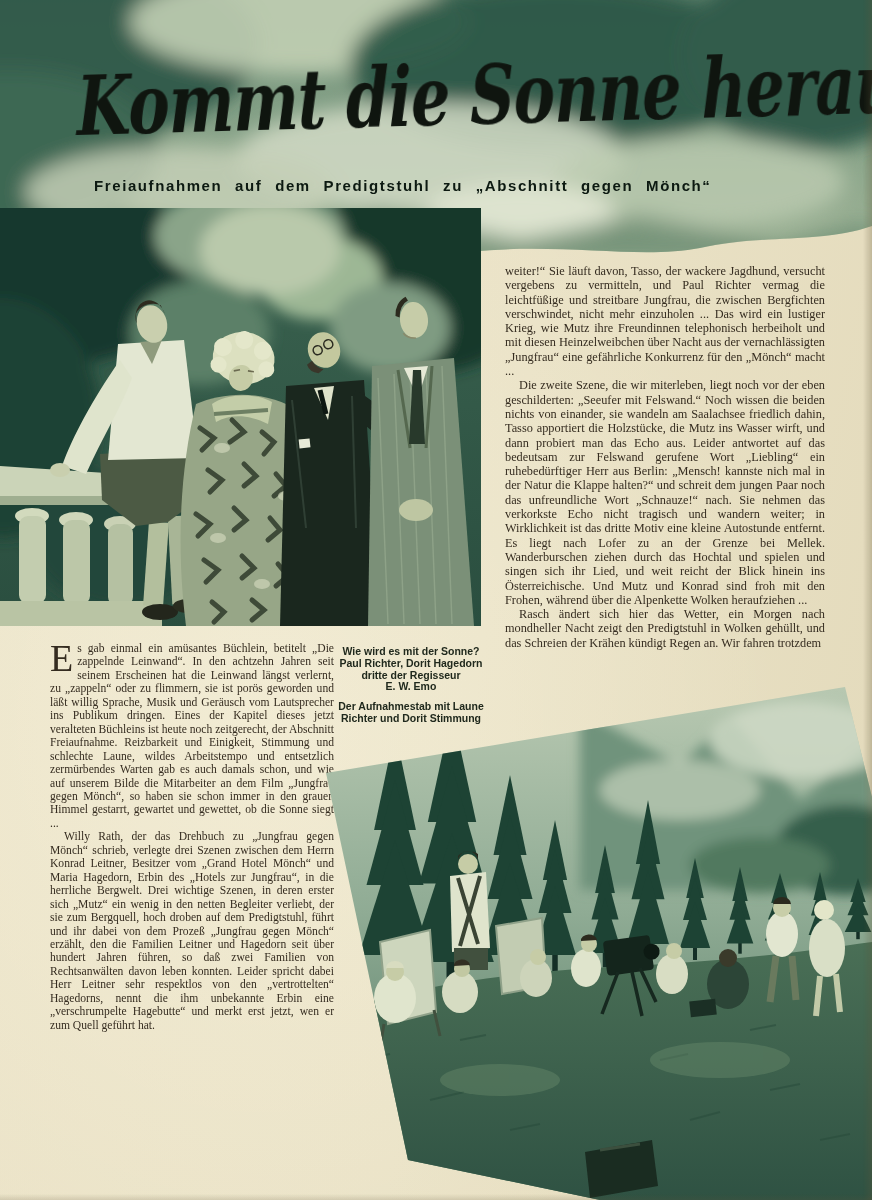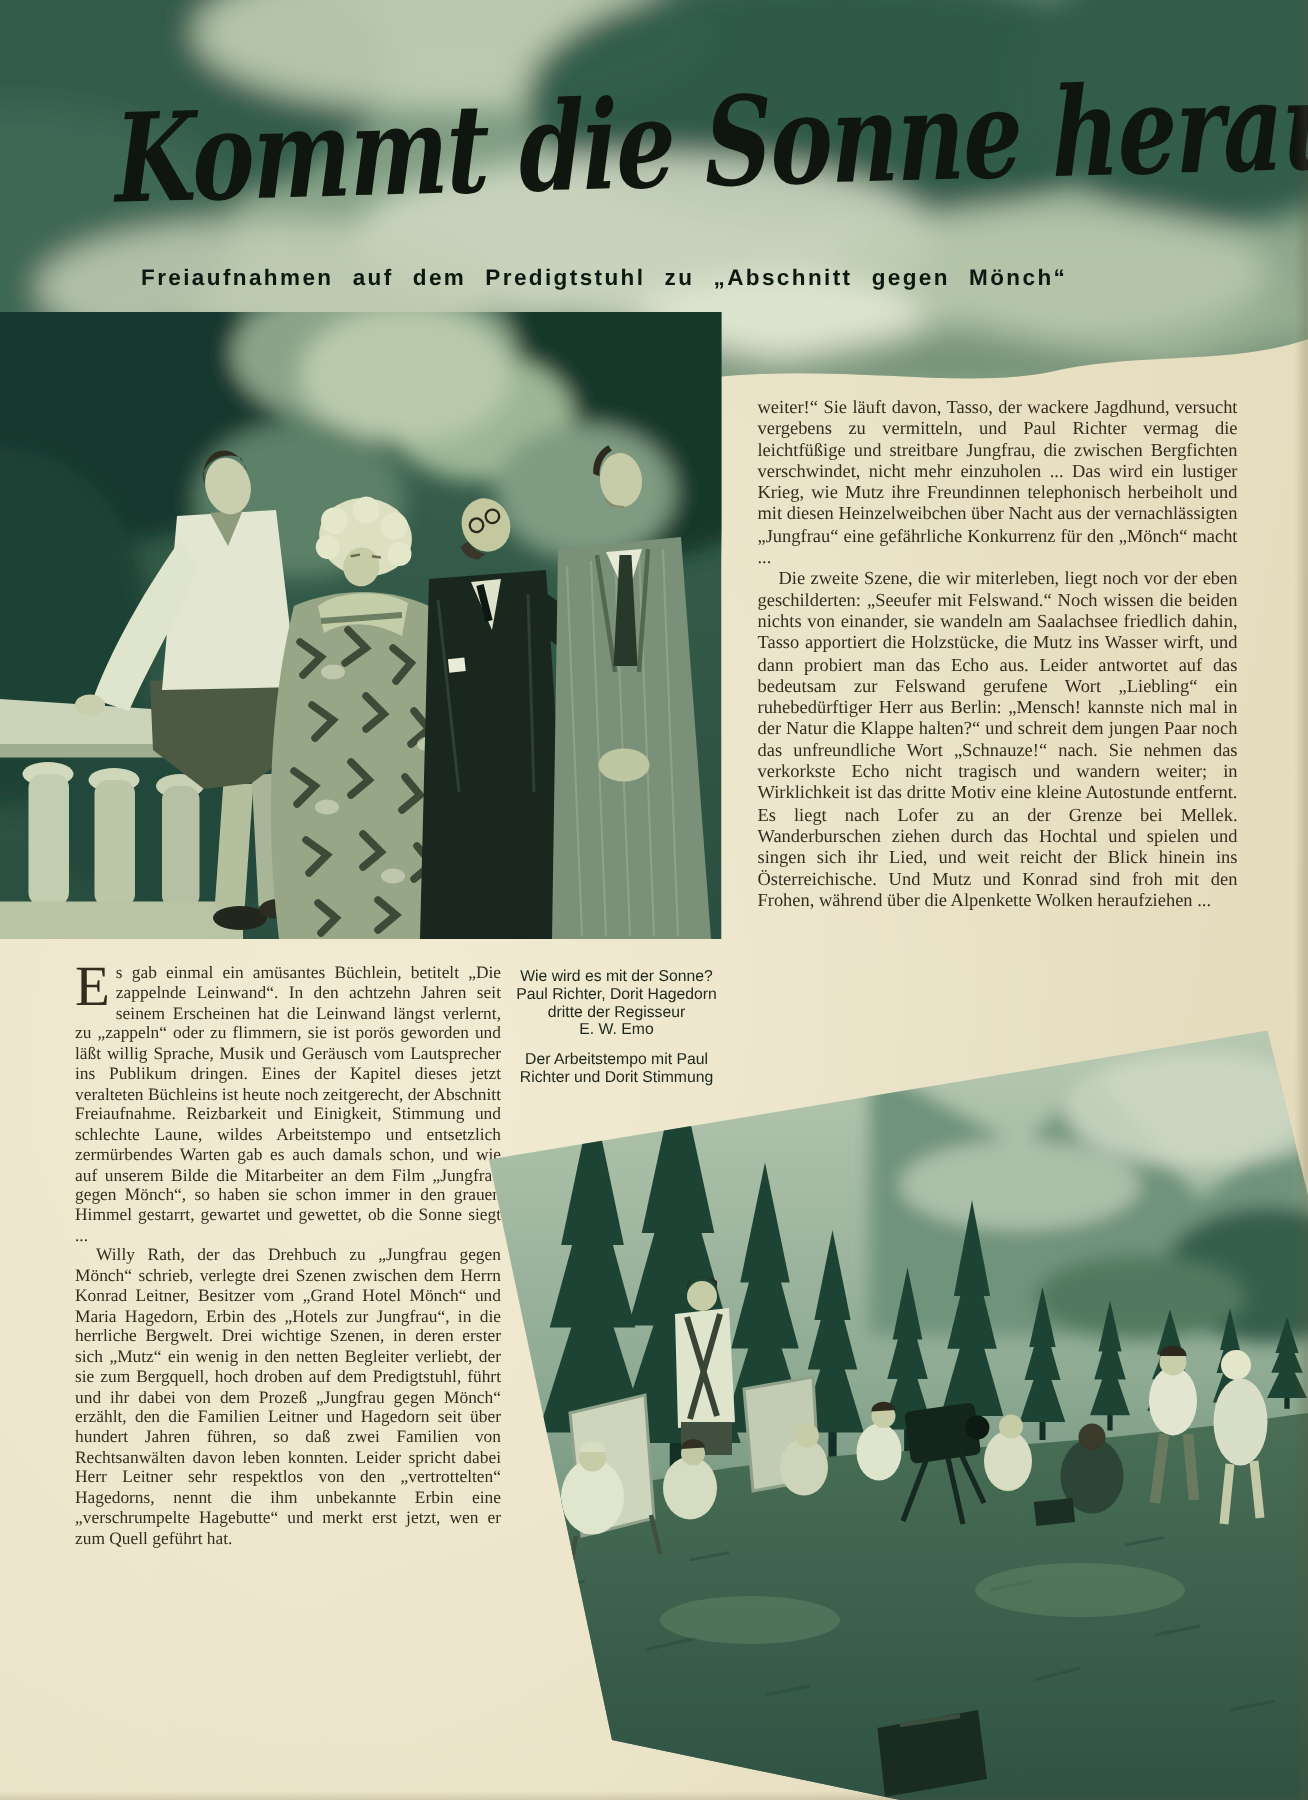--- a/index.html
+++ b/index.html
@@ -32,21 +32,21 @@
   .col p{margin:0;}
   .col p + p{text-indent:14px;}
   .col-right{left:505px;top:264px;width:320px;font-size:12.3px;line-height:14.3px;}
   .col-left{left:50px;top:642px;width:284px;font-size:11.6px;line-height:13.45px;}
   .dropcap{
     float:left;font-family:"Liberation Serif", serif;font-weight:normal;
     font-size:38px;line-height:30px;padding:1px 4px 0 0;color:#352c20;
   }
   .caption{
     position:absolute;left:332px;width:158px;text-align:center;
-    font-family:"Liberation Sans", sans-serif;font-weight:normal;
+    font-family:"Liberation Sans", sans-serif;font-weight:bold;
     font-size:10.5px;line-height:11.8px;color:#20291d;
   }
   .caption1{top:646px;}
   .caption2{top:701px;}
 </style>
 </head>
 <body>
 
 <div class="page">
 
@@ -198,35 +198,36 @@
         <ellipse cx="414" cy="112" rx="14" ry="18" fill="#c6cca8"></ellipse>
         <path d="M400,108 a14,18 0 0 1 10,-16 l-2,-4 a18,20 0 0 0 -12,18 Z" fill="#2c2a1e"></path>
         <path d="M402,124 a14,10 0 0 0 12,6" stroke="#8a8a6a" stroke-width="1.5" fill="none"></path>
       </g>
     </g>
   </svg>
 
   <div class="col col-right">
     <p>weiter!“  Sie läuft davon, Tasso, der wackere Jagdhund, versucht vergebens zu vermitteln, und Paul Richter vermag die leichtfüßige und streitbare Jungfrau, die zwischen Bergfichten verschwindet, nicht mehr einzuholen ...  Das wird ein lustiger Krieg, wie Mutz ihre Freundinnen telephonisch herbeiholt und mit diesen Heinzelweibchen über Nacht aus der vernachlässigten „Jungfrau“ eine gefährliche Konkurrenz für den „Mönch“ macht ...</p>
     <p>Die zweite Szene, die wir miterleben, liegt noch vor der eben geschilderten: „Seeufer mit Felswand.“  Noch wissen die beiden nichts von einander, sie wandeln am Saalachsee friedlich dahin, Tasso apportiert die Holzstücke, die Mutz ins Wasser wirft, und dann probiert man das Echo aus.  Leider antwortet auf das bedeutsam zur Felswand gerufene Wort „Liebling“ ein ruhebedürftiger Herr aus Berlin: „Mensch! kannste nich mal in der Natur die Klappe halten?“ und schreit dem jungen Paar noch das unfreundliche Wort „Schnauze!“ nach.  Sie nehmen das verkorkste Echo nicht tragisch und wandern weiter; in Wirklichkeit ist das dritte Motiv eine kleine Autostunde entfernt.  Es liegt nach Lofer zu an der Grenze bei Mellek. Wanderburschen ziehen durch das Hochtal und spielen und singen sich ihr Lied, und weit reicht der Blick hinein ins Österreichische.  Und Mutz und Konrad sind froh mit den Frohen, während über die Alpenkette Wolken heraufziehen ...</p>
+    <p>Rasch ändert sich hier das Wetter, ein Morgen nach mondheller Nacht zeigt den Predigtstuhl in Wolken gehüllt, und das Schreien der Krähen kündigt Regen an.  Wir fahren trotzdem</p>
   </div>
 
   <div class="col col-left">
     <p><span class="dropcap">E</span><span>s gab einmal ein amüsantes Büchlein, betitelt „Die zappelnde Leinwand“. In den achtzehn Jahren seit seinem Erscheinen hat die Leinwand längst verlernt, zu „zappeln“ oder zu flimmern, sie ist porös geworden und läßt willig Sprache, Musik und Geräusch vom Lautsprecher ins Publikum dringen. Eines der Kapitel dieses jetzt veralteten Büchleins ist heute noch zeitgerecht, der Abschnitt Freiaufnahme. Reizbarkeit und Einigkeit, Stimmung und schlechte Laune, wildes Arbeitstempo und entsetzlich zermürbendes Warten gab es auch damals schon, und wie auf unserem Bilde die Mitarbeiter an dem Film „Jungfrau gegen Mönch“, so haben sie schon immer in den grauen Himmel gestarrt, gewartet und gewettet, ob die Sonne siegt ...</span></p>
     <p>Willy Rath, der das Drehbuch zu „Jungfrau gegen Mönch“ schrieb, verlegte drei Szenen zwischen dem Herrn Konrad Leitner, Besitzer vom „Grand Hotel Mönch“ und Maria Hagedorn, Erbin des „Hotels zur Jungfrau“, in die herrliche Bergwelt. Drei wichtige Szenen, in deren erster sich „Mutz“ ein wenig in den netten Begleiter verliebt, der sie zum Bergquell, hoch droben auf dem Predigtstuhl, führt und ihr dabei von dem Prozeß „Jungfrau gegen Mönch“ erzählt, den die Familien Leitner und Hagedorn seit über hundert Jahren führen, so daß zwei Familien von Rechtsanwälten davon leben konnten. Leider spricht dabei Herr Leitner sehr respektlos von den „vertrottelten“ Hagedorns, nennt die ihm unbekannte Erbin eine „verschrumpelte Hagebutte“ und merkt erst jetzt, wen er zum Quell geführt hat.</p>
   </div>
 
   <div class="caption caption1">
     <div>Wie wird es mit der Sonne?</div>
     <div>Paul Richter, Dorit Hagedorn</div>
     <div>dritte der Regisseur</div>
     <div>E. W. Emo</div>
   </div>
   <div class="caption caption2">
-    <div>Der Arbeitstempo mit Paul</div>
+    <div>Der Aufnahmestab mit Laune</div>
     <div>Richter und Dorit Stimmung</div>
   </div>
 
   <div class="photo2wrap">
     <svg width="572" height="520" viewBox="0 0 572 520">
       <defs>
         <clipPath id="p2clip">
           <polygon points="26,93 545,7 572,117 572,520 300,520 108,480"></polygon>
         </clipPath>
         <linearGradient id="skyg" x1="0" y1="0" x2="0" y2="1">

